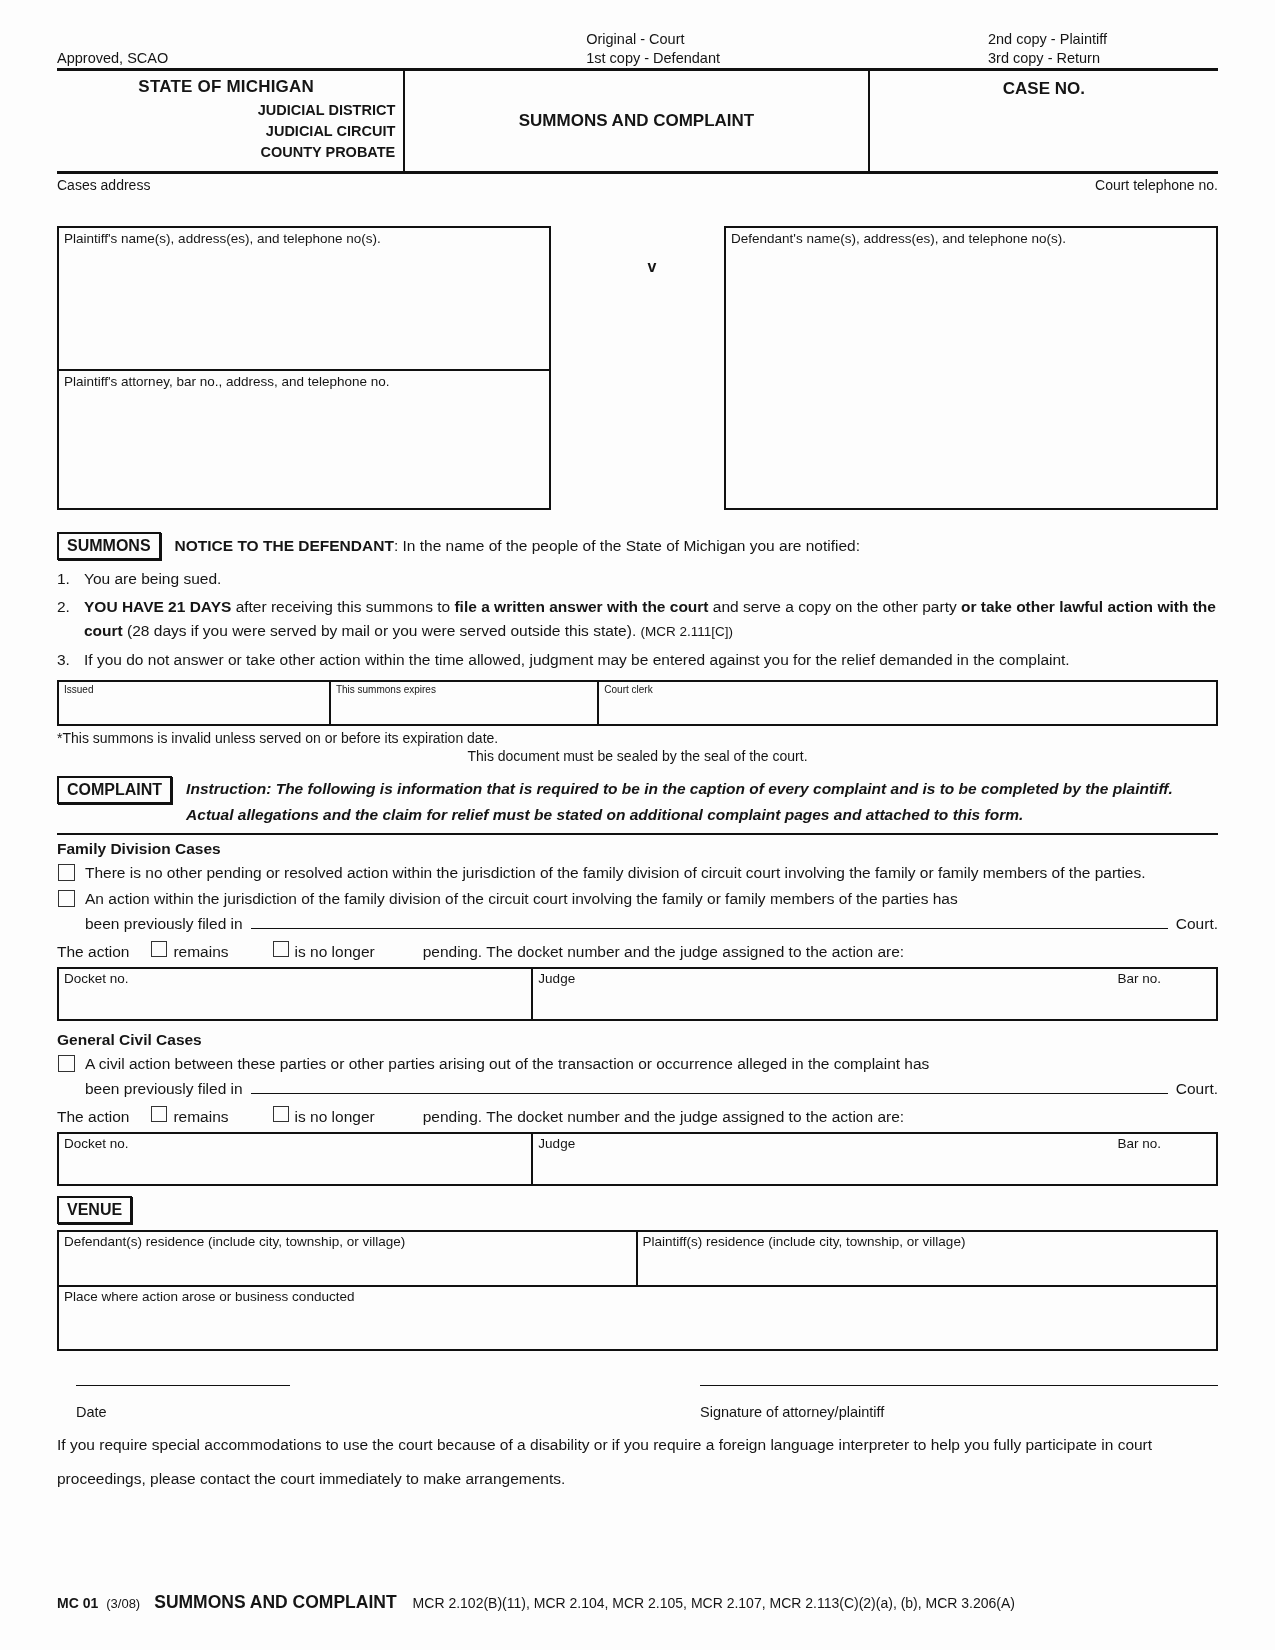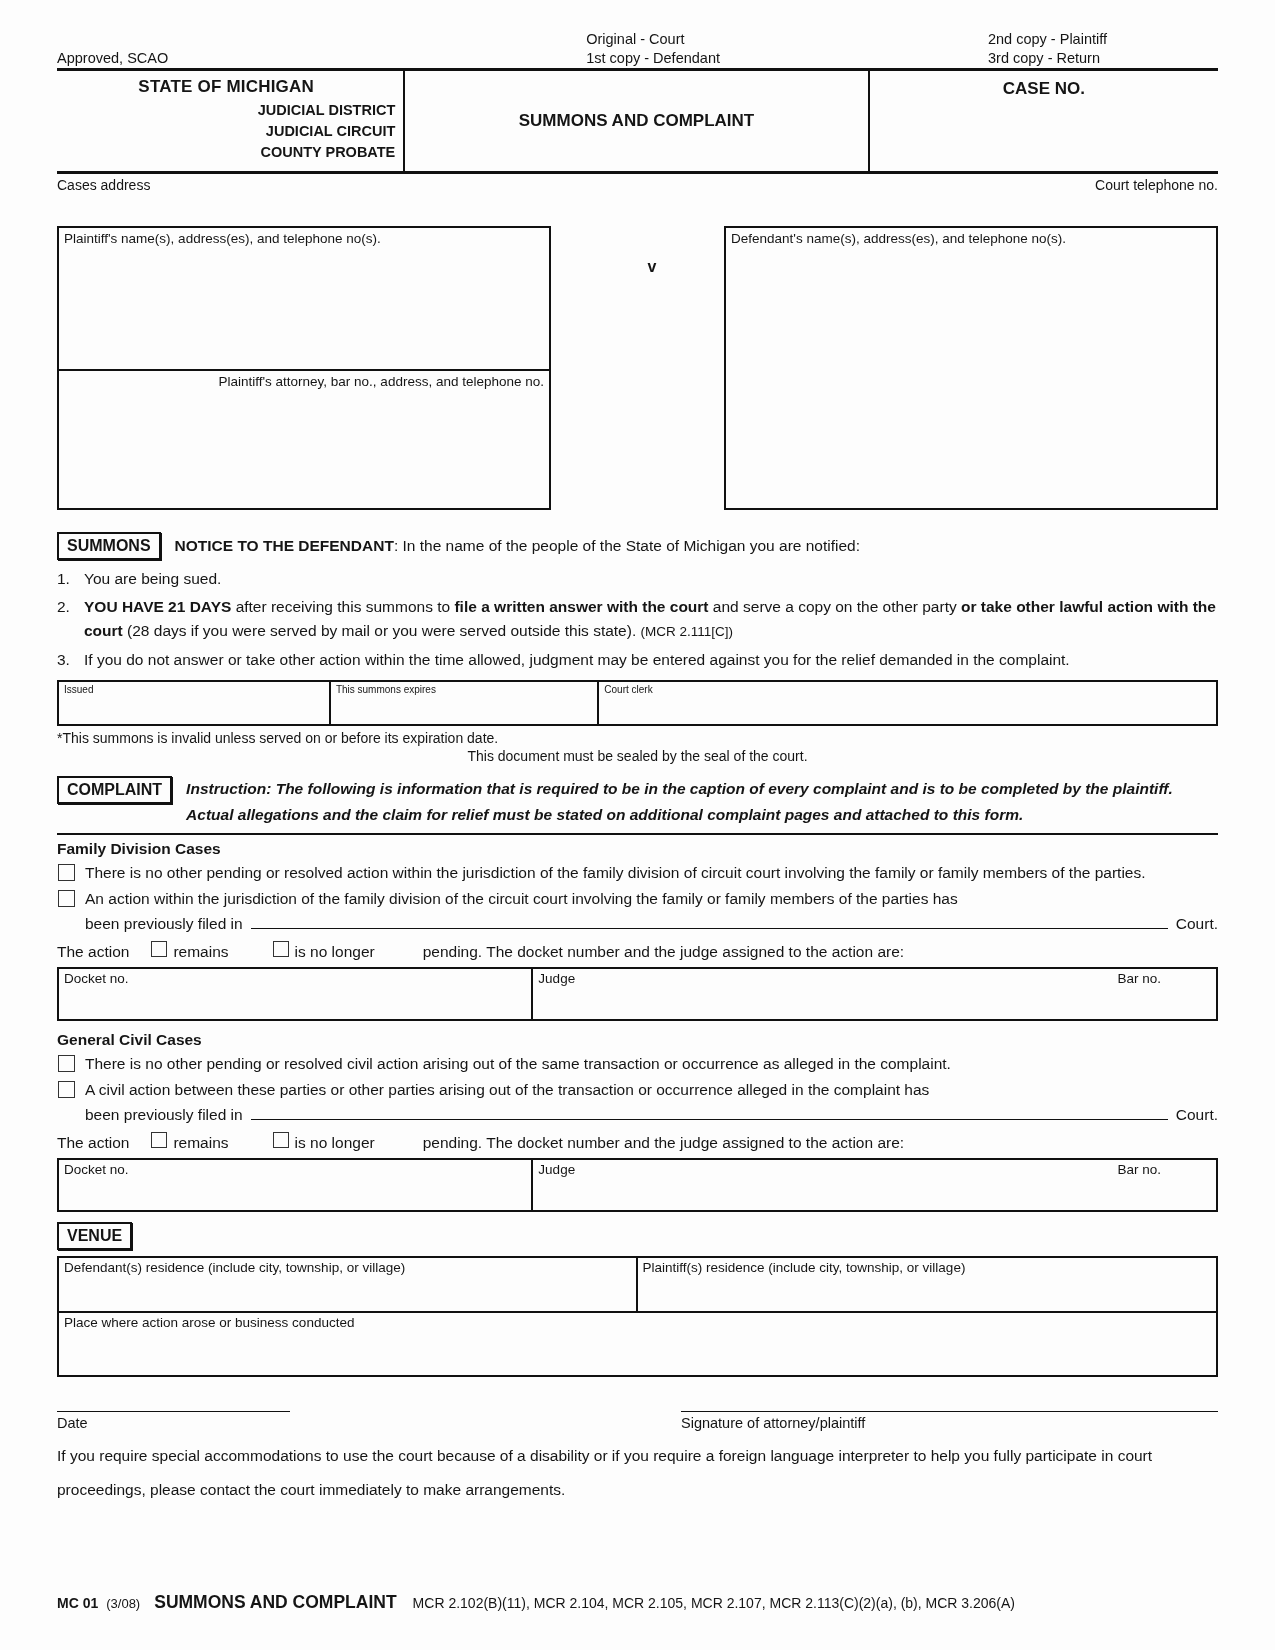--- a/index.html
+++ b/index.html
@@ -25,21 +25,21 @@
   .hdr-left .state { text-align:center; font-weight:bold; font-size:17px; letter-spacing:.2px; }
   .hdr-left .jline { text-align:right; font-weight:bold; font-size:14.5px; margin-top:5px; }
   .hdr-mid { width:40%; border-right:2px solid #111; display:flex; align-items:center; justify-content:center; font-weight:bold; font-size:17px; }
   .hdr-right { width:30%; text-align:center; font-weight:bold; font-size:17px; padding-top:8px; }
   .court-row { display:flex; justify-content:space-between; font-size:14px; padding-top:3px; height:52px; }
   
   .party-wrap { position:relative; height:284px; margin-bottom:22px; }
   .pbox { position:absolute; top:0; bottom:0; border:2px solid #111; font-size:13.5px; }
   .pbox-left { left:0; width:494px; }
   .pbox-left .half-top { height:143px; border-bottom:2px solid #111; padding:3px 5px; }
-  .pbox-left .half-bot { padding:3px 5px;text-align:right; }
+  .pbox-left .half-bot { padding:3px 5px; }
   .pbox-right { right:0; width:494px; padding:3px 5px; }
   .versus { position:absolute; left:540px; top:32px; width:110px; text-align:center; font-weight:bold; font-size:16px; }
   
   .secbox { display:inline-block; border:2px solid #111; box-shadow:1px 1px 0 #111; font-weight:bold; font-size:16px; padding:1px 8px 2px 8px; line-height:21px; }
   
   .summons-head { display:flex; align-items:baseline; gap:14px; font-size:15.5px; margin-bottom:7px; }
   .notice-rest b { font-weight:bold; }
   .olist { font-size:15.5px; }
   .oitem { display:flex; margin-bottom:4px; line-height:24px; }
   .oitem .num { width:27px; flex:none; }
@@ -71,21 +71,21 @@
   
   .venue-sec { margin-top:10px; }
   .venue-table { border:2px solid #111; margin-top:6px; font-size:13.5px; }
   .vt-row1 { display:flex; height:55px; border-bottom:2px solid #111; }
   .vt-c { width:50%; padding:2px 5px; }
   .vt-c:first-child { border-right:2px solid #111; }
   .vt-row2 { height:62px; padding:2px 5px; }
   
   .sig-row { display:flex; justify-content:space-between; margin-top:34px; font-size:14.5px; }
   .sig-date { width:233px; } .sig-sign { width:537px; }
-  .sig-line { border-top:1.5px solid #111; padding-top:3px; }
+  .sig-line { border-top:1.5px solid #111; padding-top:18px;margin-left:19px; }
   .accom { font-size:15.5px; line-height:34px; margin-top:8px; }
   
   .footer { position:absolute; left:57px; right:57px; top:1592px; display:flex; align-items:baseline; white-space:nowrap; }
   .footer .fno { font-weight:bold; font-size:14px; }
   .footer .frev { font-size:13px; margin-left:8px; }
   .footer .ftitle { font-weight:bold; font-size:17.5px; margin-left:14px; }
   .footer .fcite { font-size:14px; margin-left:16px; }
 </style>
 </head>
 <body>
@@ -211,24 +211,20 @@
     <div class="dt-c2">
       <span>Judge</span>
       <span>Bar no.</span>
     </div>
   </div>
 
   <div class="subhead">General Civil Cases</div>
 
   <div class="cbrow">
     <span class="cbx"></span>
-    <span class="cbtext">There is no other pending or resolved civil action  arising out of the same transaction or occurrence as alleged in the complaint.</span>
-  </div>
-  <div class="cbrow">
-    <span class="cbx"></span>
     <span class="cbtext">
       <span>A civil action between these parties or other parties arising out of the transaction or occurrence alleged in the complaint has</span>
       <span class="filedrow">
         <span>been previously filed in</span>
         <span class="fill-line"></span>
         <span>Court.</span>
       </span>
     </span>
   </div>
   <div class="actionrow">

